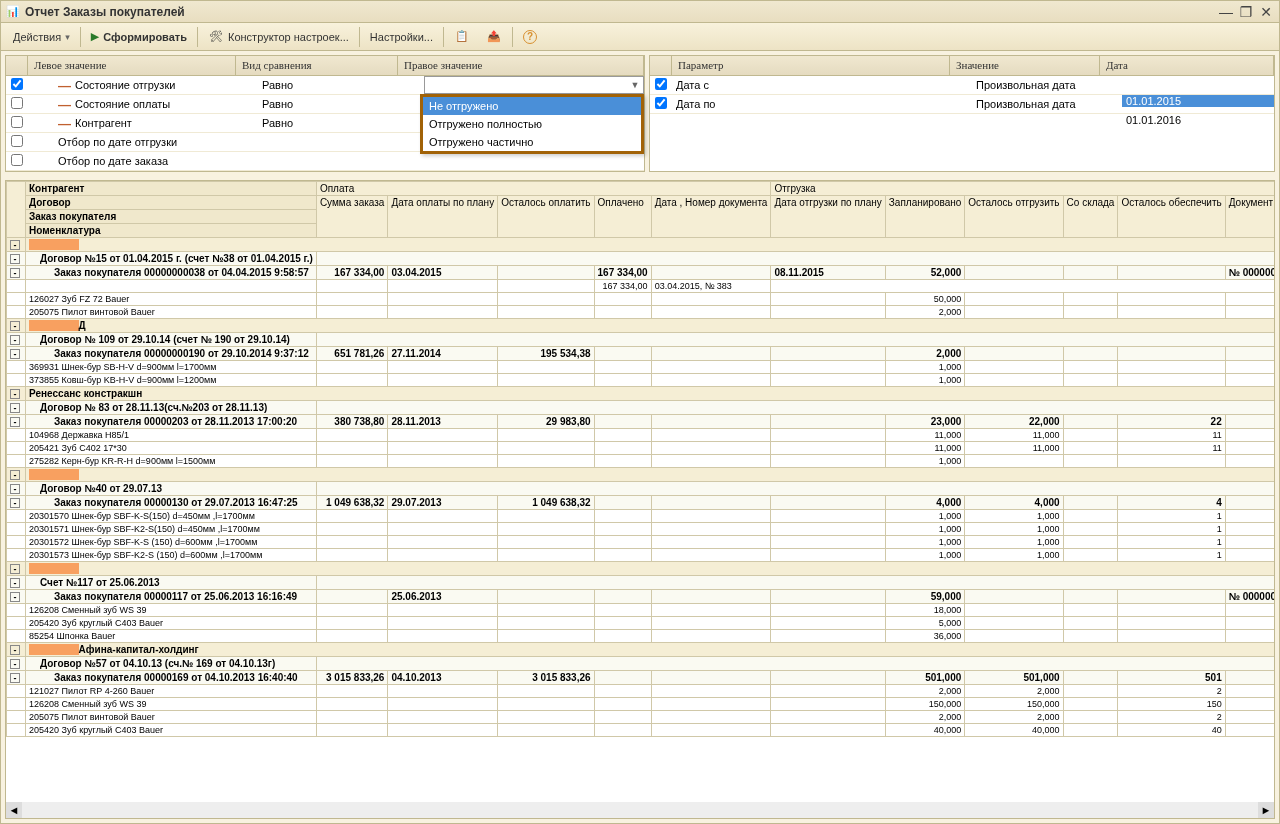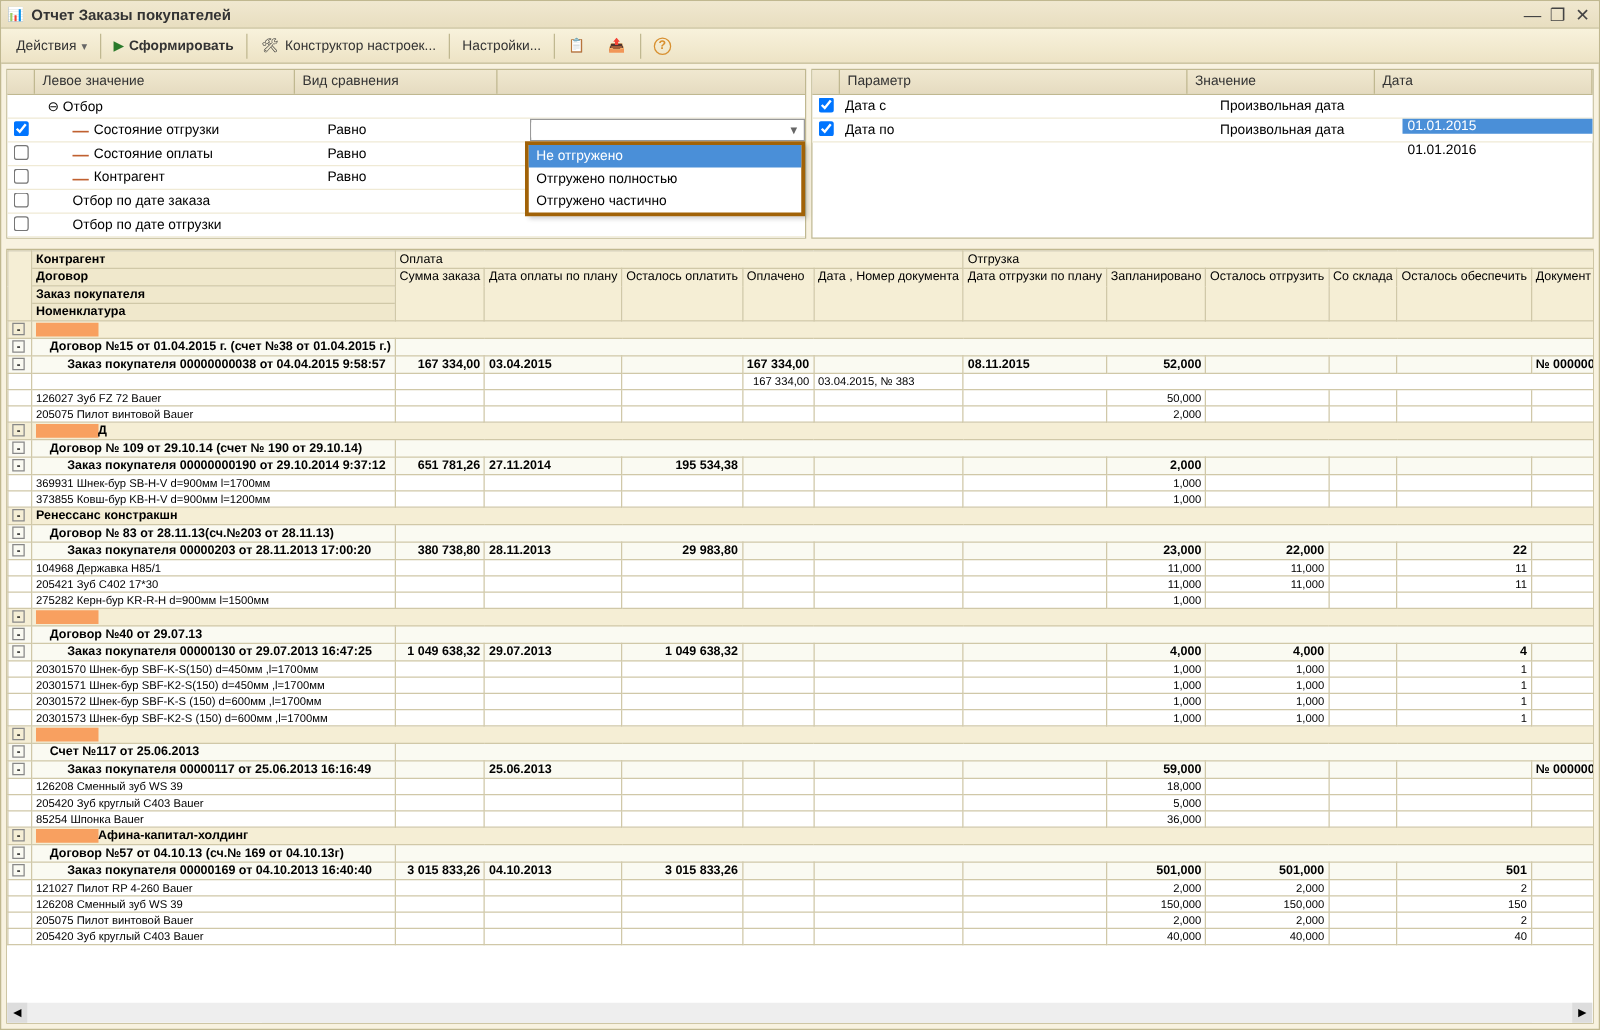--- a/index.html
+++ b/index.html
@@ -13,21 +13,21 @@
 .toolbar { height: 28px; background: linear-gradient(#f8f2dc, #ede3c5); border-bottom: 1px solid #c0b890; display: flex; align-items: center; padding: 0 4px; gap: 0; }
 .toolbar .tb-btn { padding: 3px 8px; display: flex; align-items: center; gap: 4px; cursor: pointer; border-radius: 2px; color: #333; }
 .toolbar .sep { width: 1px; height: 20px; background: #c0b890; margin: 0 2px; }
 .toolbar .tri { font-size: 9px; color: #666; }
 .toolbar .play { color: #2a7a2a; font-size: 11px; }
 .toolbar .icon16 { width: 16px; height: 16px; display: inline-flex; align-items: center; justify-content: center; }
 .filters-row { display: flex; padding: 4px; gap: 4px; }
 .filter-pane { background: #fff; border: 1px solid #c0b890; }
 .filter-pane.left { width: 640px; }
 .filter-pane.right { flex: 1; }
-.fp-header { display: flex; background: linear-gradient(#f0e8d0, #e5dbc0); border-bottom: 1px solid #c0b890; height: 20px; }
+.fp-header { display: flex; background: linear-gradient(#f0e8d0, #e5dbc0); border-bottom: 1px solid #c0b890; height: 20px; font-family: Liberation Serif, serif; }
 .fp-header .col { padding: 3px 6px; border-right: 1px solid #c0b890; font-size: 11px; color: #333; }
 .fp-body { background: #fff; }
 .fp-row { display: flex; align-items: center; height: 19px; border-bottom: 1px solid #f0ead5; }
 .fp-row .ck { width: 22px; text-align: center; }
 .fp-row .lv { padding-left: 30px; display: flex; align-items: center; gap: 4px; }
 .fp-row .minus { color: #c06030; font-weight: bold; font-size: 13px; }
 .filter-pane.left .fp-row .c1 { width: 230px; }
 .filter-pane.left .fp-row .c2 { width: 162px; padding-left: 4px; }
 .filter-pane.left .fp-row .c3 { flex: 1; position: relative; padding-left: 4px; }
 .filter-pane.right .fp-row .c1 { width: 300px; padding-left: 4px; }
@@ -103,28 +103,23 @@
         <span class="icon16" style="color:#d89030;border:1px solid #d89030;border-radius:50%;width:14px;height:14px;font-size:10px;font-weight:bold;">?</span>
       </div>
   </div>
 
   <div class="filters-row">
     <div class="filter-pane left">
       <div class="fp-header">
         <div class="col" style="width:22px"></div>
         <div class="col" style="width:208px">Левое значение</div>
         <div class="col" style="width:162px">Вид сравнения</div>
+        <div class="col" style="flex:1">Правое значение</div>
       </div>
       <div class="fp-body">
-        <div class="fp-row">
-          <div class="ck"></div>
-          <div class="c1"><span style="padding-left:10px">⊖</span> <span>Отбор</span></div>
-          <div class="c2"></div>
-            <div class="c3"></div>
-        </div>
         <div id="filter-left-rows">
             <div class="fp-row">
               <div class="ck"><input type="checkbox" checked="" style=""></div>
     <div class="c1 lv">
                 <span class="minus">—</span>
                 <span>Состояние отгрузки</span>
               </div>
     <div class="c2">Равно</div>
     <div class="c3" style="position:relative">
                 <div class="input-cell">
@@ -152,29 +147,29 @@
     <div class="c1 lv">
                 <span class="minus">—</span>
                 <span>Контрагент</span>
               </div>
     <div class="c2">Равно</div>
     <div class="c3" style="position:relative"></div>
             </div>
             <div class="fp-row">
               <div class="ck"><input type="checkbox" style=""></div>
     <div class="c1 lv">
-                <span>Отбор по дате заказа</span>
+                <span>Отбор по дате отгрузки</span>
               </div>
     <div class="c2"></div>
     <div class="c3" style="position:relative"></div>
             </div>
             <div class="fp-row">
               <div class="ck"><input type="checkbox" style=""></div>
     <div class="c1 lv">
-                <span>Отбор по дате отгрузки</span>
+                <span>Отбор по дате заказа</span>
               </div>
     <div class="c2"></div>
     <div class="c3" style="position:relative"></div>
             </div>
           </div>
       </div>
     </div>
 
     <div class="filter-pane right">
       <div class="fp-header">

